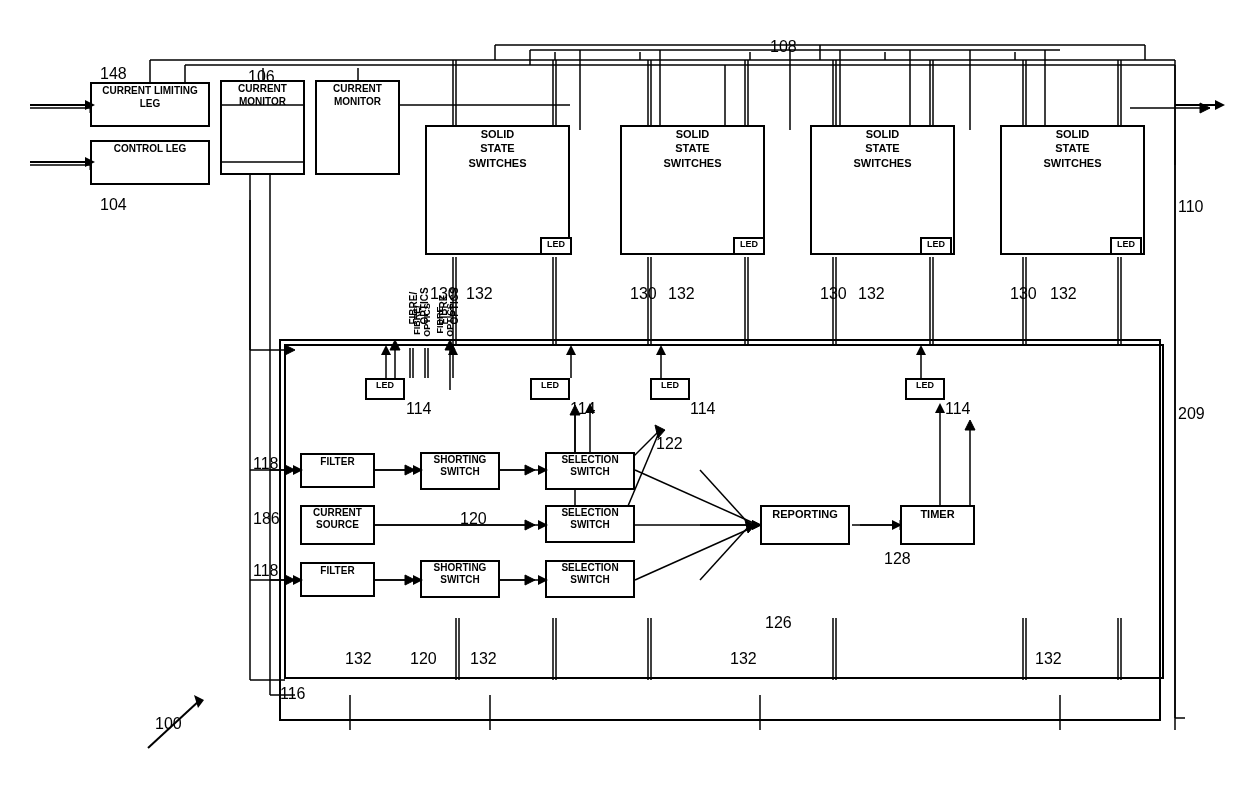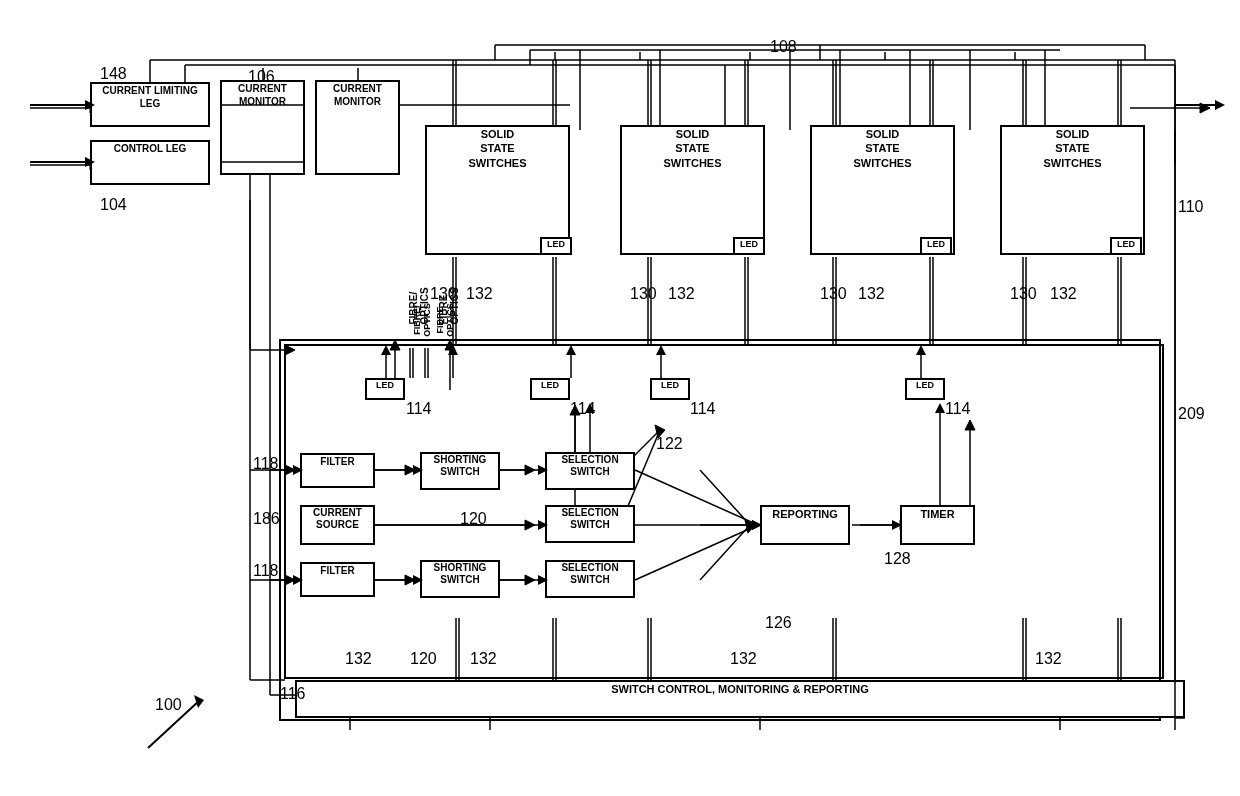--- a/index.html
+++ b/index.html
@@ -237,25 +237,22 @@
   <div class="box" style="left:760px;top:505px;width:90px;height:40px;font-size:11px;">REPORTING</div>
 
   <div class="box" style="left:900px;top:505px;width:75px;height:40px;font-size:11px;">TIMER</div>
 
   <div class="box" style="left:300px;top:562px;width:75px;height:35px;font-size:10px;">FILTER</div>
 
   <div class="box" style="left:420px;top:560px;width:80px;height:38px;font-size:10px;line-height:1.2;">SHORTING<br>SWITCH</div>
 
   <div class="box" style="left:545px;top:560px;width:90px;height:38px;font-size:10px;line-height:1.2;">SELECTION<br>SWITCH</div>
 
-  <div class="box" style="left:295px;top:680px;width:890px;height:38px;font-size:11px;">
-    <span>SWITCH CONTROL, MONITORING &amp; REPORTING</span>
-  </div>
-
-  <div class="label-num" style="left:155px;top:696px;">100</div>
+
+  <div class="label-num" style="left:155px;top:715px;">100</div>
   <div class="label-num" style="left:100px;top:65px;">148</div>
   <div class="label-num" style="left:100px;top:196px;">104</div>
   <div class="label-num" style="left:248px;top:68px;">106</div>
   <div class="label-num" style="left:770px;top:38px;">108</div>
   <div class="label-num" style="left:1178px;top:198px;">110</div>
   <div class="label-num" style="left:1178px;top:405px;">209</div>
   <div class="label-num" style="left:406px;top:400px;">114</div>
   <div class="label-num" style="left:570px;top:400px;">114</div>
   <div class="label-num" style="left:690px;top:400px;">114</div>
   <div class="label-num" style="left:945px;top:400px;">114</div>

